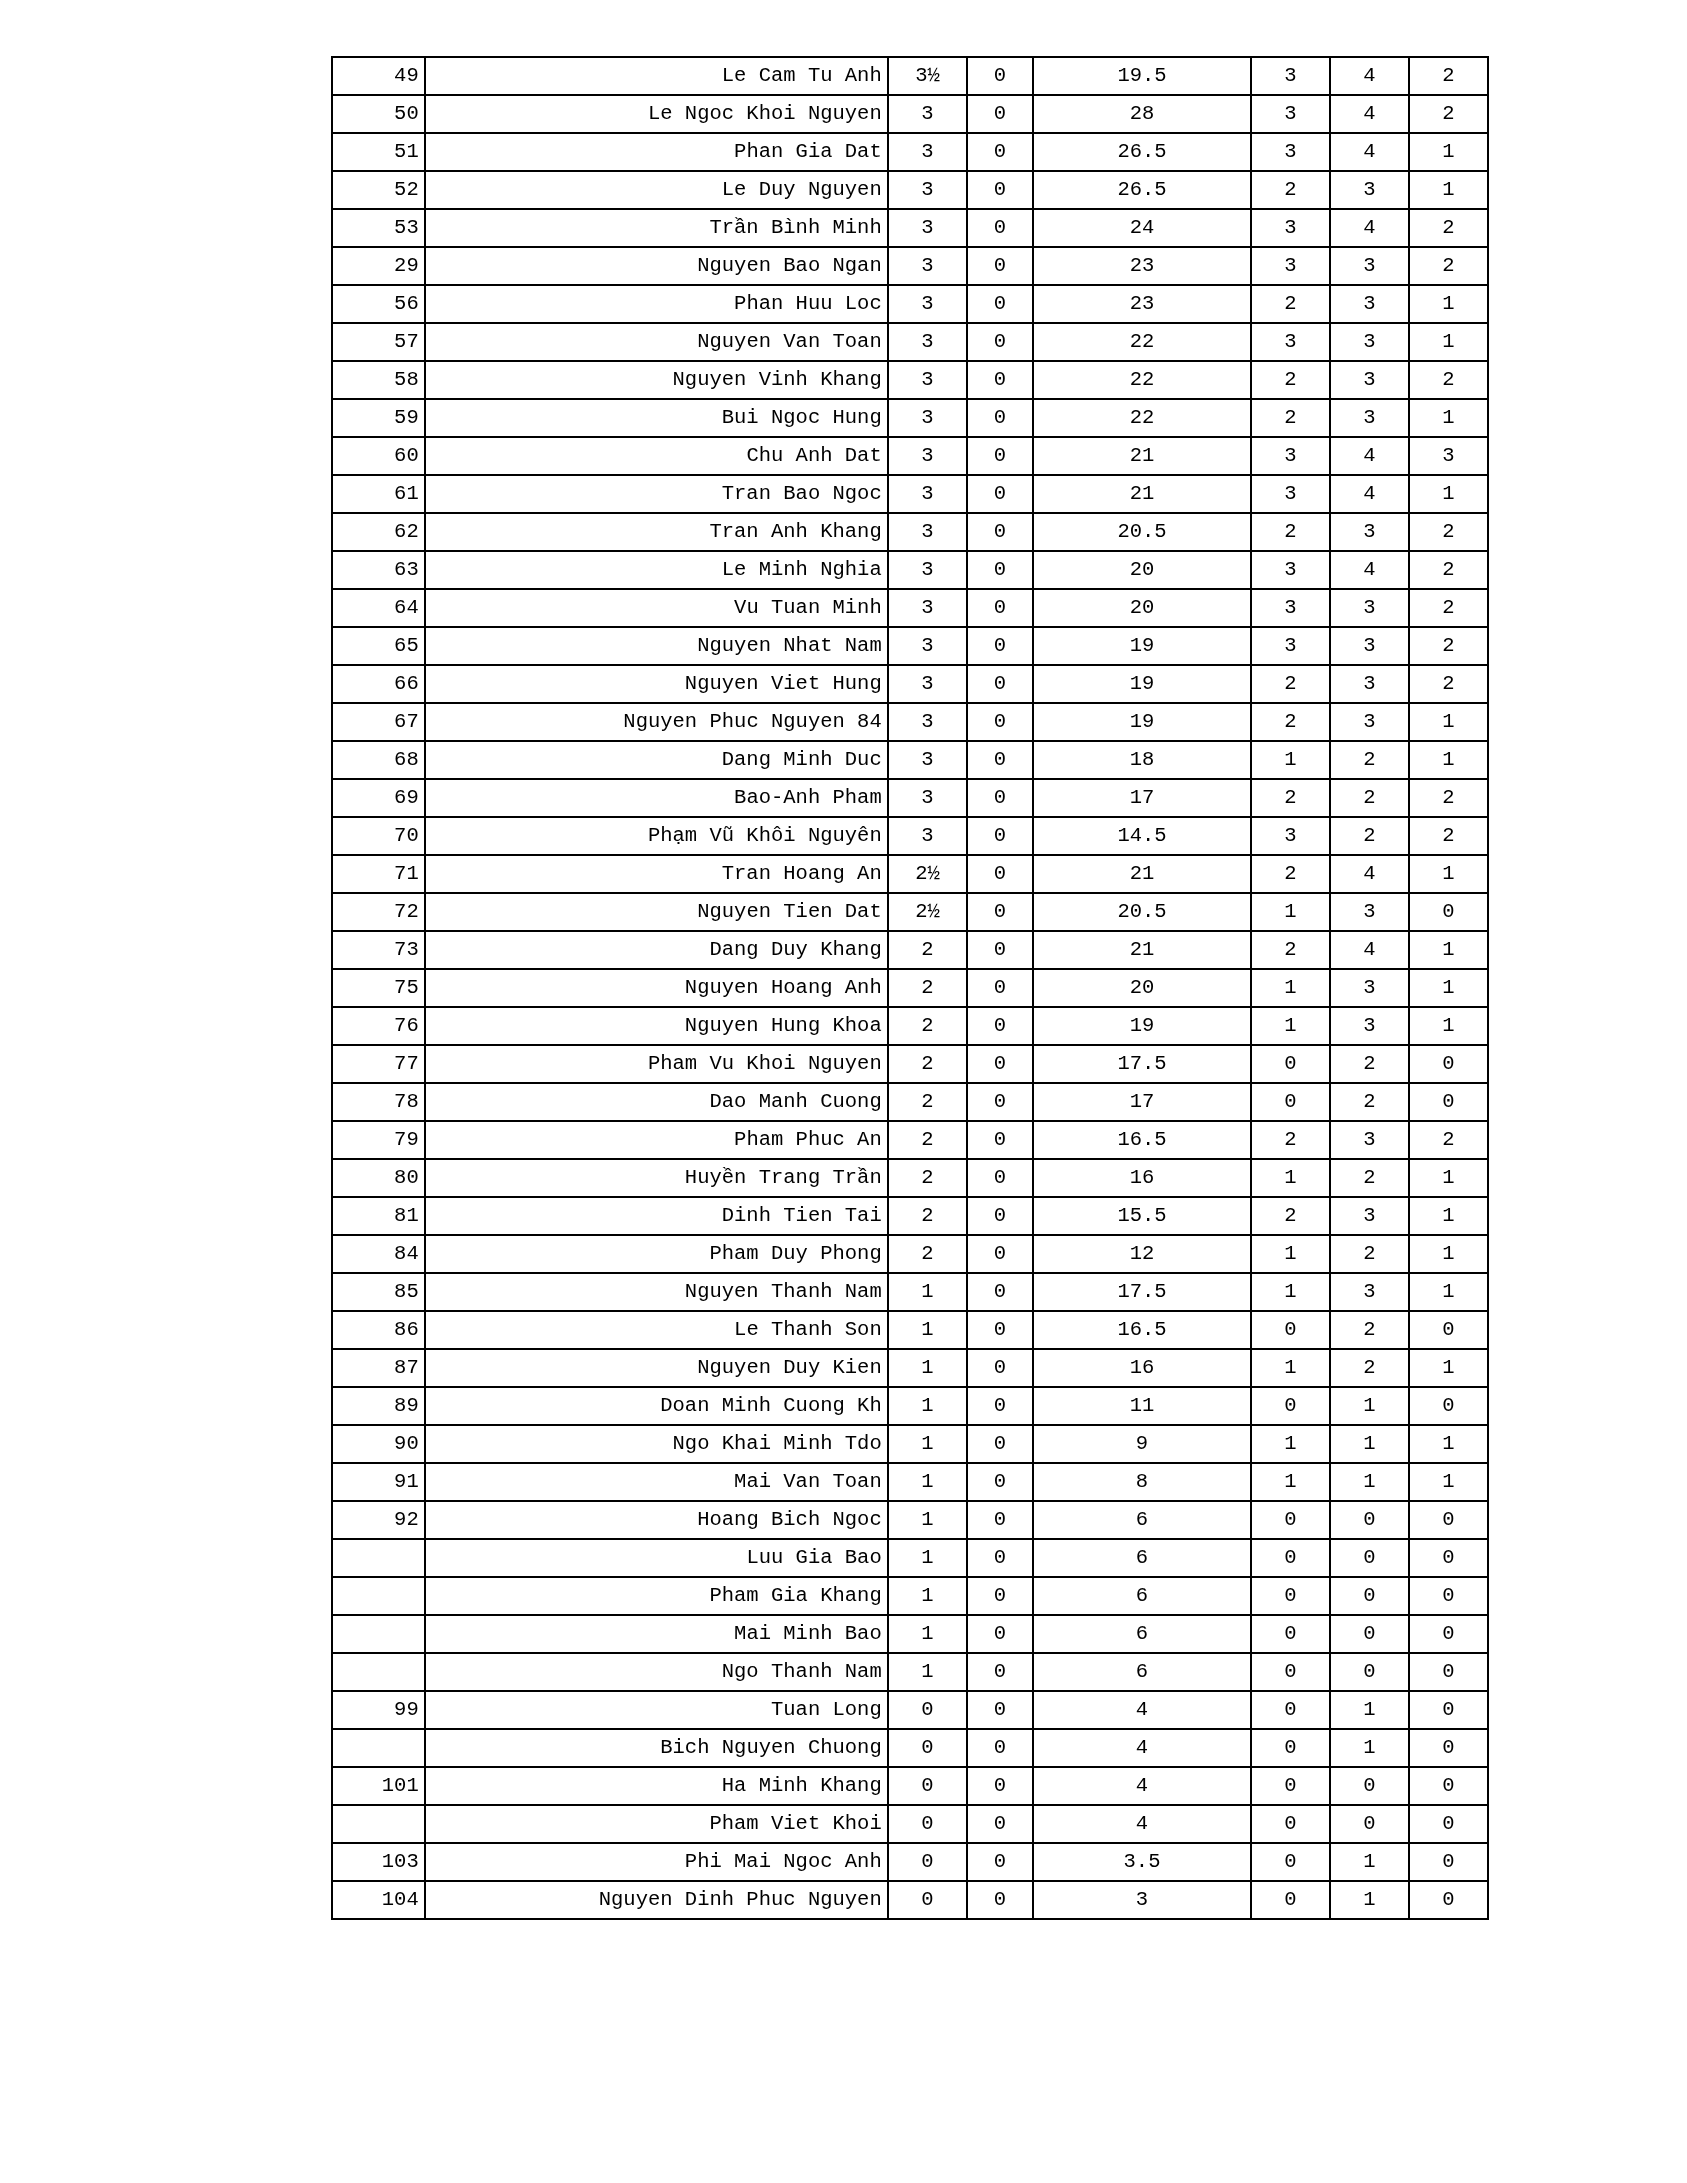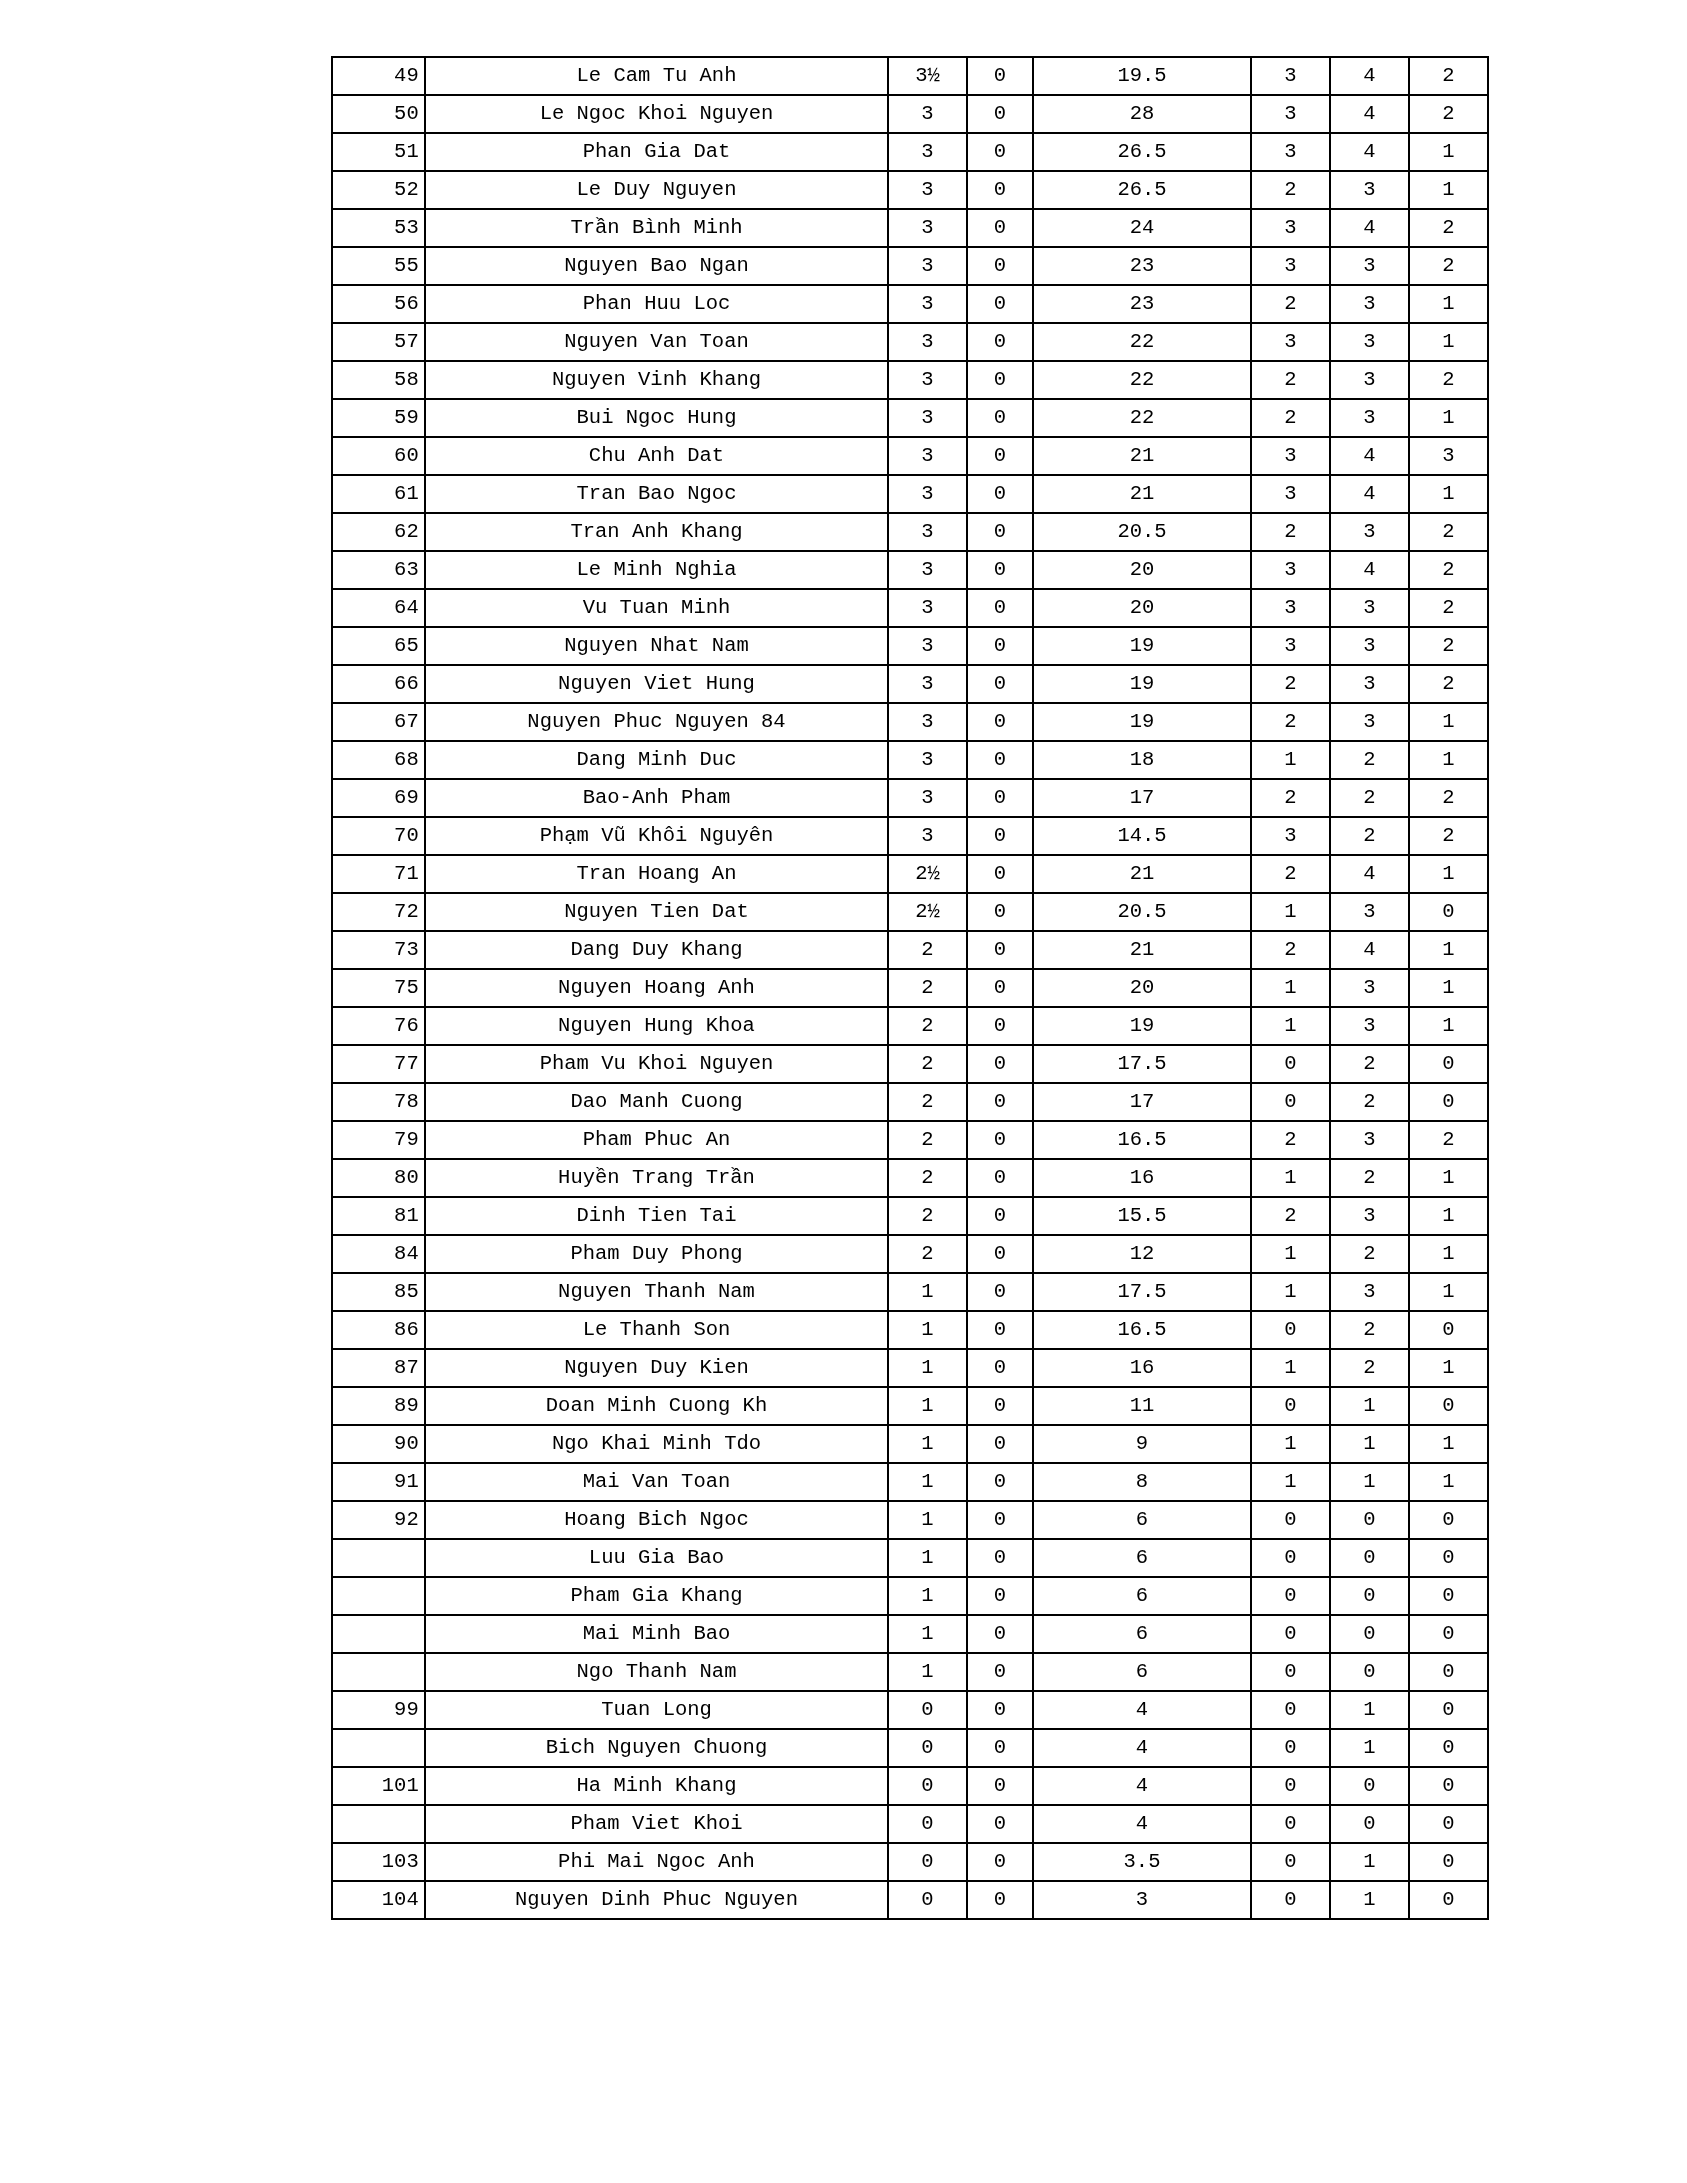--- a/index.html
+++ b/index.html
@@ -42,21 +42,21 @@
   }
   col.c-rank   { width: 93px; }
   col.c-name   { width: 463px; }
   col.c-pts    { width: 79px; }
   col.c-zero   { width: 66px; }
   col.c-tb     { width: 218px; }
   col.c-a      { width: 79px; }
   col.c-b      { width: 79px; }
   col.c-c      { width: 79px; }
   .rank  { text-align: right;  padding-right: 9.3px; }
-  .name  { text-align: center;   padding-left: 10.6px; }
+  .name  { text-align: right;   padding-left: 10.6px; }
   .num   { text-align: center; }
 </style>
 </head>
 <body>
 
 <div class="page">
   <div class="table-wrap">
     <table class="results">
       <colgroup>
         <col class="c-rank">
@@ -113,21 +113,21 @@
             <td class="rank">53</td>
             <td class="name">Trần Bình Minh</td>
             <td class="num">3</td>
             <td class="num">0</td>
             <td class="num">24</td>
             <td class="num">3</td>
             <td class="num">4</td>
             <td class="num">2</td>
           </tr>
           <tr>
-            <td class="rank">55</td>
+            <td class="rank">29</td>
             <td class="name">Nguyen Bao Ngan</td>
             <td class="num">3</td>
             <td class="num">0</td>
             <td class="num">23</td>
             <td class="num">3</td>
             <td class="num">3</td>
             <td class="num">2</td>
           </tr>
           <tr>
             <td class="rank">56</td>

